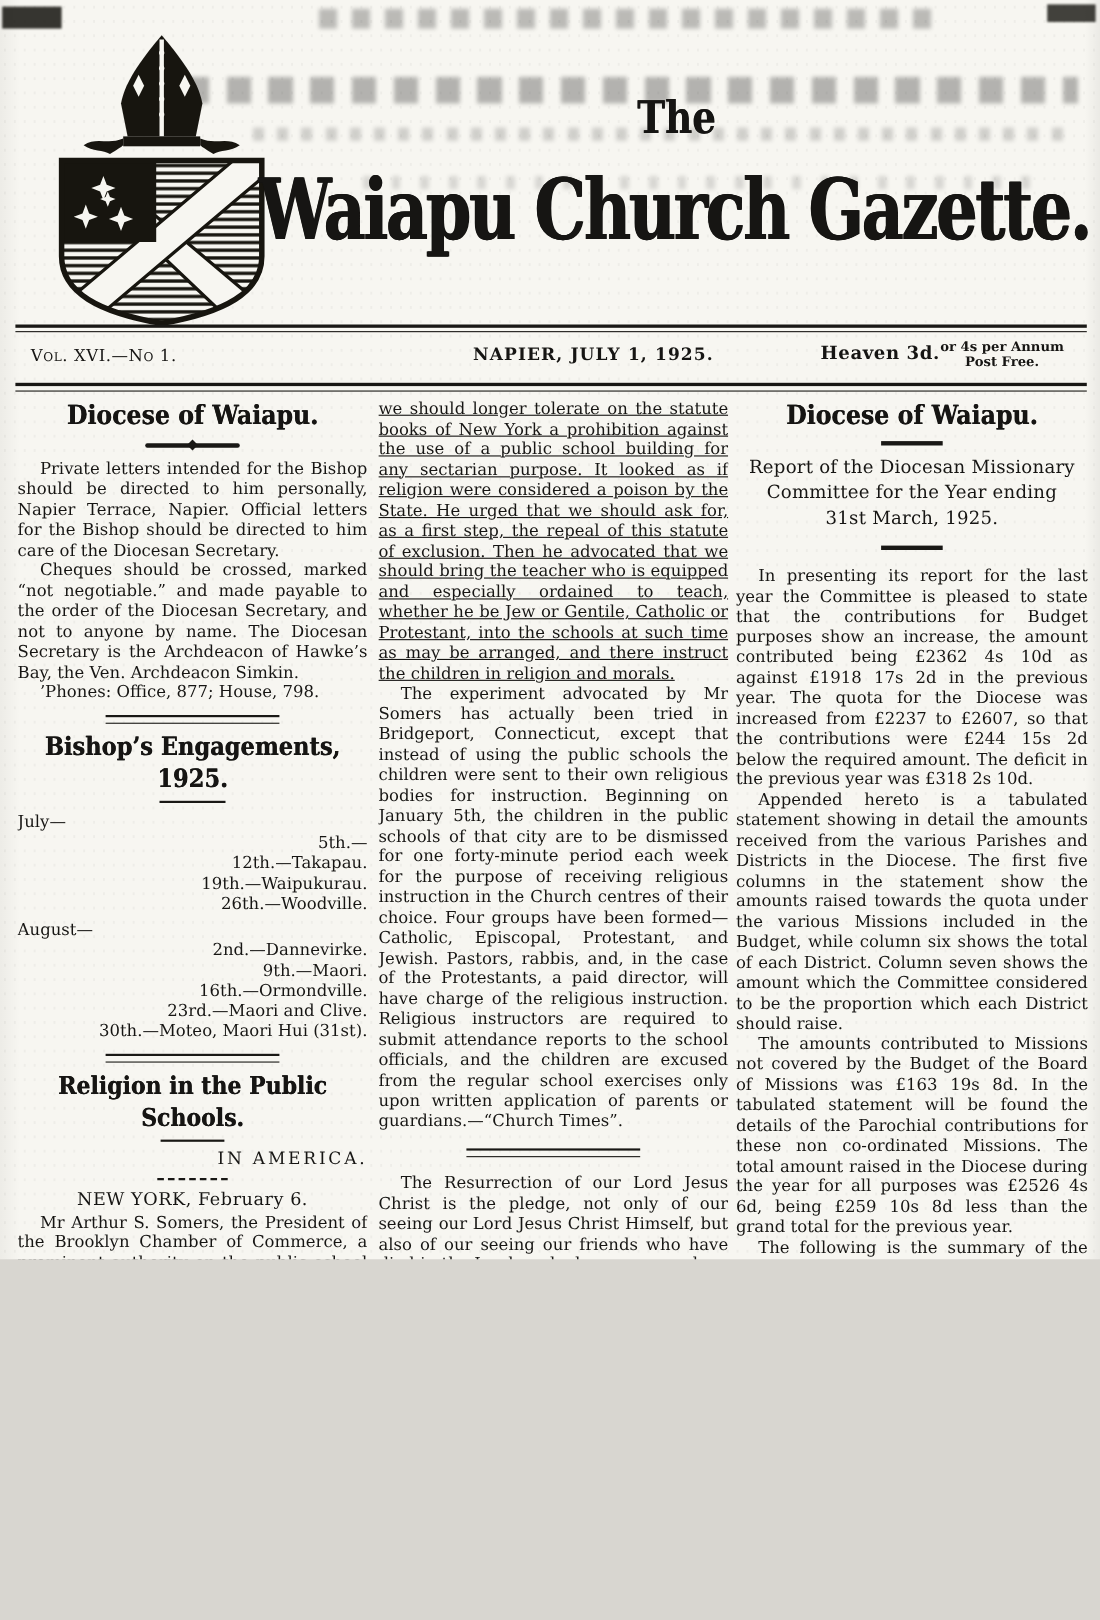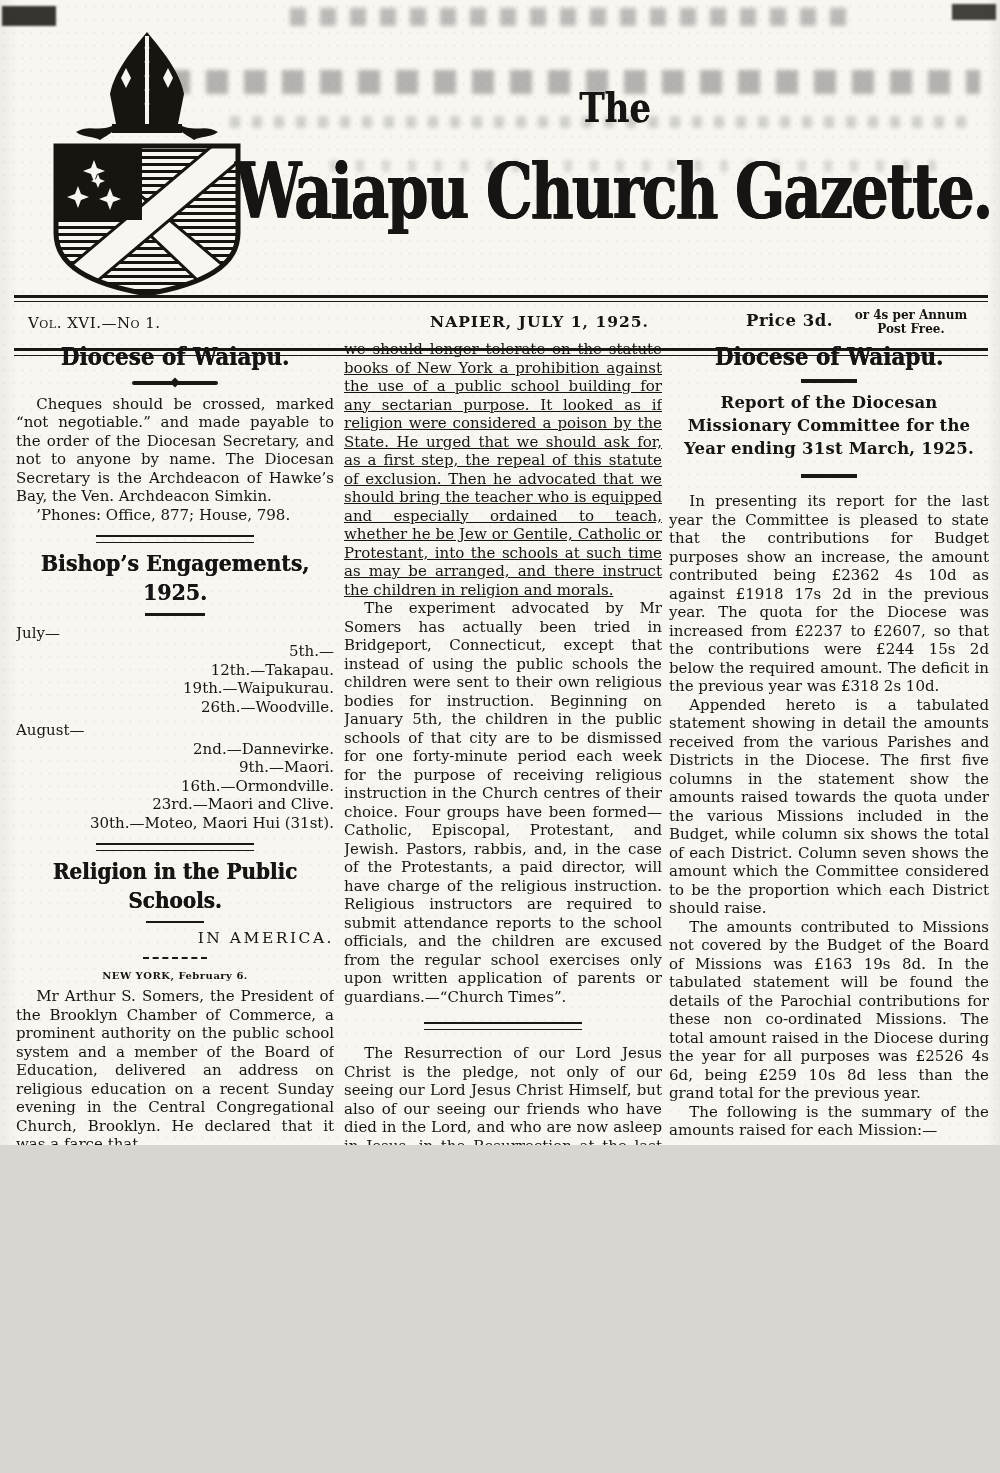--- a/index.html
+++ b/index.html
@@ -47,37 +47,37 @@
   .crest{position:absolute;top:28px;left:42px;}
   
   .rule{position:absolute;left:14px;right:12px;}
   .rule-top{top:295px;border-top:3px solid #191815;border-bottom:1.5px solid #191815;height:3px;}
   .rule-bot{top:348px;border-top:3.5px solid #191815;border-bottom:1.5px solid #191815;height:4px;}
   .vol{position:absolute;top:314px;left:28px;font-size:15px;font-variant:small-caps;letter-spacing:.5px;}
   .place-date{position:absolute;top:312px;left:430px;font-size:15.5px;font-weight:bold;letter-spacing:1px;}
   .price{position:absolute;top:311px;left:746px;font-size:16.5px;font-weight:bold;letter-spacing:.5px;}
   .annum{position:absolute;top:308px;left:836px;width:150px;font-size:12px;font-weight:bold;line-height:14px;text-align:center;}
   
-  .col{position:absolute;top:340px;height:1108px;overflow:hidden;
+  .col{position:absolute;top:362px;height:1108px;overflow:hidden;
        font-size:15px;line-height:18.5px;text-align:justify;}
   .col1{left:16px;width:318px;}
   .col2{left:344px;width:318px;}
   .col3{left:669px;width:320px;}
   p{margin:0;text-indent:1.35em;}
   p.noindent{text-indent:0;text-decoration:underline;}
   .section-heading{
     margin:4px 0 0;text-align:center;text-indent:0;
     font-size:21.5px;font-weight:bold;line-height:26px;
     transform:scaleY(1.12);transform-origin:center;
     text-shadow:.4px 0 0 currentColor;
   }
   .sub-bold{margin:8px 8px 0;text-align:center;text-indent:0;
-    font-size:16.5px;font-weight:bold;line-height:23px;letter-spacing:.2px;}
+    font-size:16.5px;font-weight:normal;line-height:23px;letter-spacing:.2px;}
   .smallcaps-head{margin:6px 0 0;text-align:right;text-indent:0;font-size:15.5px;letter-spacing:2.5px;}
-  .news-dateline{margin:8px 0 2px;text-align:center;text-indent:0;font-size:10px;letter-spacing:.5px;font-weight:bold;}
+  .news-dateline{margin:8px 0 2px;text-align:center;text-indent:0;font-size:16px;letter-spacing:.5px;}
   
   .orn{width:86px;height:3.5px;background:#191815;margin:11px auto 10px;border-radius:2px;position:relative;}
   .orn::after{content:"";position:absolute;left:50%;top:-2px;width:7px;height:7px;background:#191815;
               transform:translateX(-50%) rotate(45deg);}
   .shortrule{width:56px;height:4px;background:#191815;margin:9px auto 8px;}
   .dashrule{width:64px;border-top:2px dashed #191815;margin:9px auto 7px;}
   .dbl{width:158px;height:5px;border-top:2.5px solid #191815;border-bottom:1.5px solid #191815;margin:11px auto 9px;}
   
   .eng{margin-top:4px;}
   .eng .month{text-indent:0;margin-top:5px;}
@@ -152,30 +152,31 @@
       <path d="M14 118 H196 V205 C196 238 162 256 105 266 C48 256 14 238 14 205 Z" fill="none" stroke="#17150f" stroke-width="5"></path>
     </g>
   </svg>
 
   <div class="mast-the blackletter">The</div>
   <div class="mast-title blackletter">Waiapu Church Gazette.</div>
 
   <div class="rule rule-top"></div>
   <span class="vol">Vol. XVI.—No 1.</span>
   <span class="place-date">NAPIER,  JULY 1, 1925.</span>
-  <span class="price">Price 3d.</span>
+  <span class="price">Heaven 3d.</span>
   <span class="annum">
     <span style="display:block">or 4s per Annum</span>
     <span style="display:block">Post Free.</span>
   </span>
   <div class="rule rule-bot"></div>
 
   <div class="col col1">
     <h2 class="section-heading">Diocese of Waiapu.</h2>
     <div class="orn"></div>
+    <p>Private letters intended for the Bishop should be directed to him personally, Napier Terrace, Napier. Official letters for the Bishop should be directed to him care of the Diocesan Secretary.</p>
     <p>Cheques should be crossed, marked “not negotiable.” and made payable to the order of the Diocesan Secretary, and not to anyone by name. The Diocesan Secretary is the Archdeacon of Hawke’s Bay, the Ven. Archdeacon Simkin.</p>
     <p>’Phones: Office, 877; House, 798.</p>
 
     <div class="dbl"></div>
     <h2 class="section-heading" style="font-size:20.5px">Bishop’s Engagements, 1925.</h2>
     <div class="shortrule" style="height:2.5px;width:60px"></div>
 
     <div class="eng">
       <p class="month">July—</p>
       <p class="item">5th.—</p>

